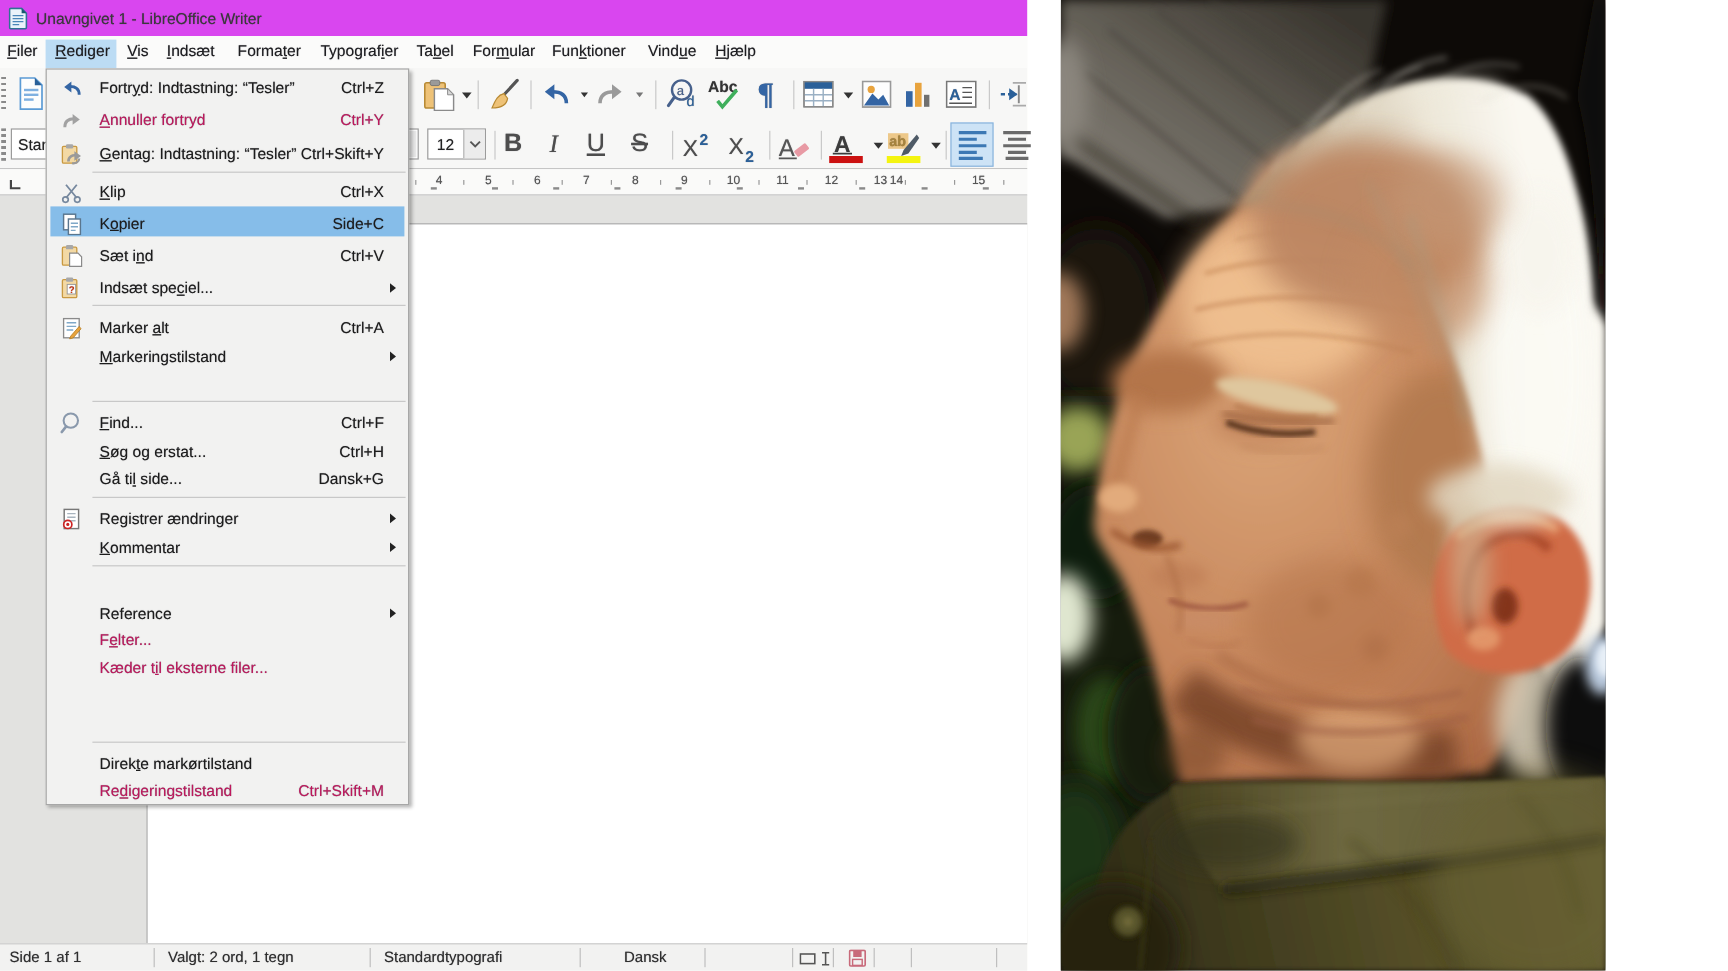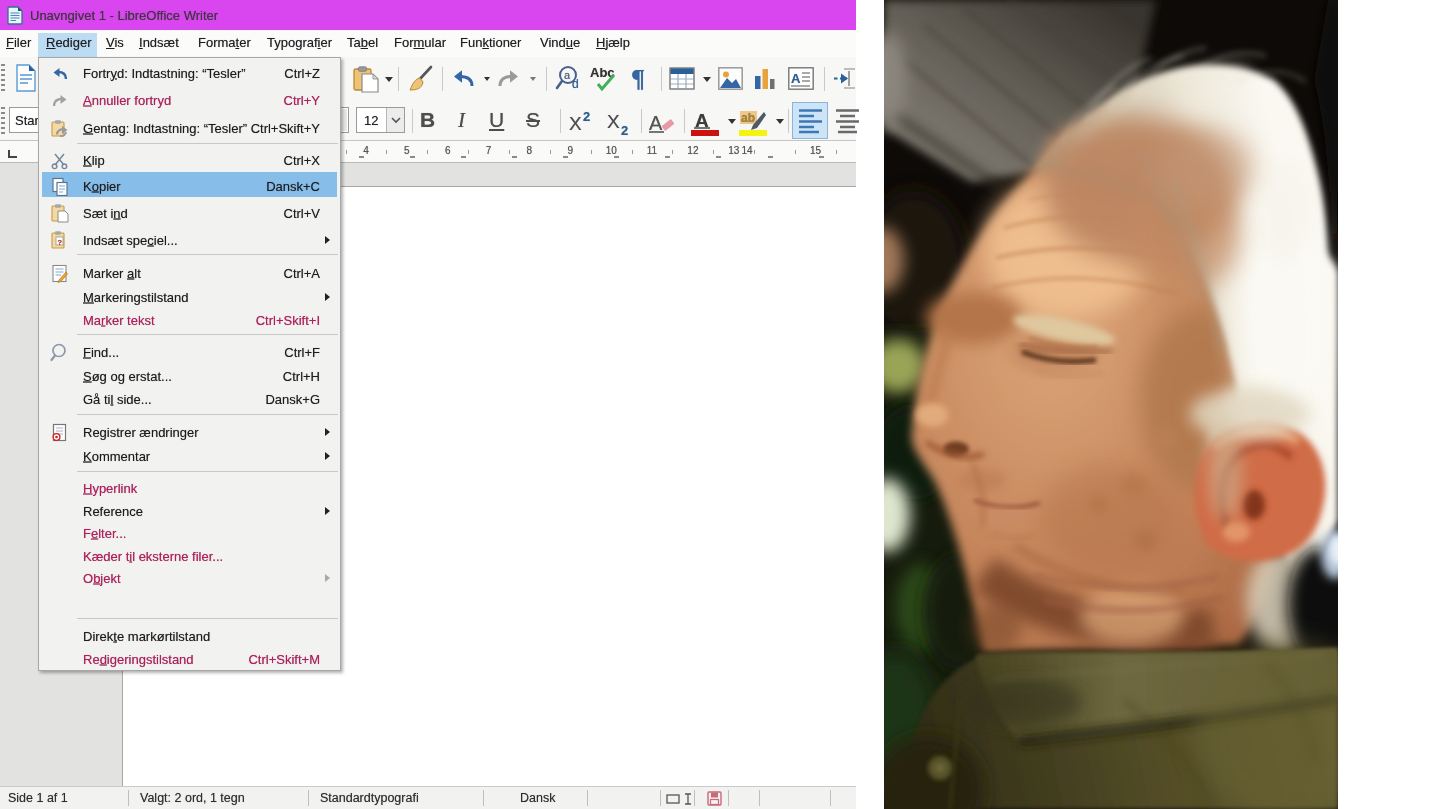--- a/index.html
+++ b/index.html
@@ -320,21 +320,21 @@
           <span class="lbl"><u>K</u>lip</span>
           <span class="sc">Ctrl+X</span>
         </div>
 <div class="mi" style="top:115.5px">
           <svg class="micon" viewBox="0 0 20 20">
             <rect x="3" y="2.5" width="10" height="13" fill="#fff" stroke="#5a768e" stroke-width="1.2"></rect>
             <rect x="7" y="6.5" width="10" height="13" fill="#fff" stroke="#5a768e" stroke-width="1.2"></rect>
             <path d="M9,10 L15,10 M9,13 L15,13 M9,16 L13,16" stroke="#7fa8c8" stroke-width="1.2"></path>
           </svg>
           <span class="lbl">K<u>o</u>pier</span>
-          <span class="sc">Dansk+C</span>
+          <span class="sc">Side+C</span>
         </div>
 <div class="mi" style="top:143px">
           <svg class="micon" viewBox="0 0 20 20">
             <rect x="2" y="3" width="12" height="15" rx="1" fill="#f3d9a4" stroke="#c99941" stroke-width="1.1"></rect>
             <rect x="5" y="1.2" width="6" height="3.6" rx="1" fill="#a8a8a8"></rect>
             <path d="M8,8 L15,8 L18,11 L18,19 L8,19 Z" fill="#fff" stroke="#8a8a8a" stroke-width="1"></path>
           </svg>
           <span class="lbl">Sæt i<u>n</u>d</span>
           <span class="sc">Ctrl+V</span>
         </div>
@@ -354,24 +354,20 @@
             <path d="M5.5,6 L13.5,6 M5.5,9 L13.5,9 M5.5,12 L11,12" stroke="#7fa8c8" stroke-width="1.2"></path>
             <path d="M16,9 L9,17 L8,19.5 L11,18.5 L17.5,11 Z" fill="#e8a33d" stroke="#b87d1e" stroke-width="0.7"></path>
           </svg>
           <span class="lbl">Marker <u>a</u>lt</span>
           <span class="sc">Ctrl+A</span>
         </div>
 <div class="mi" style="top:226.5px">
           <span class="lbl"><u>M</u>arkeringstilstand</span>
           <span class="arr"></span>
         </div>
-<div class="mi dis" style="top:249.5px">
-          <span class="lbl">Ma<u>r</u>ker tekst</span>
-          <span class="sc">Ctrl+Skift+I</span>
-        </div>
 <div class="mi" style="top:306px">
           <span class="lbl"><u>S</u>øg og erstat...</span>
           <span class="sc">Ctrl+H</span>
         </div>
 <div class="mi" style="top:282px">
           <svg class="micon" viewBox="0 0 20 20">
             <circle cx="9" cy="8.5" r="6" fill="none" stroke="#8a99ac" stroke-width="1.7"></circle>
             <path d="M5,13.5 L1.5,18" stroke="#8a99ac" stroke-width="2.2" stroke-linecap="round"></path>
           </svg>
           <span class="lbl"><u>F</u>ind...</span>
@@ -388,36 +384,29 @@
             <circle cx="6.5" cy="15" r="3.4" fill="#fff" stroke="#cc2222" stroke-width="1.4"></circle>
             <circle cx="6.5" cy="15" r="1.3" fill="#cc2222"></circle>
           </svg>
           <span class="lbl">Registrer ændringer</span>
           <span class="arr"></span>
         </div>
 <div class="mi" style="top:386px">
           <span class="lbl"><u>K</u>ommentar</span>
           <span class="arr"></span>
         </div>
-<div class="mi dis" style="top:417.5px">
-          <span class="lbl"><u>H</u>yperlink</span>
-        </div>
 <div class="mi" style="top:440.5px">
           <span class="lbl">Reference</span>
           <span class="arr"></span>
         </div>
 <div class="mi dis" style="top:463px">
           <span class="lbl">F<u>e</u>lter...</span>
         </div>
 <div class="mi dis" style="top:485.5px">
           <span class="lbl">Kæder t<u>i</u>l eksterne filer...</span>
-        </div>
-<div class="mi dis" style="top:508px">
-          <span class="lbl">O<u>b</u>jekt</span>
-          <span class="arr"></span>
         </div>
 <div class="mi" style="top:565.5px">
           <span class="lbl">Direk<u>t</u>e markørtilstand</span>
         </div>
 <div class="mi dis" style="top:588.5px">
           <span class="lbl">Re<u>d</u>igeringstilstand</span>
           <span class="sc">Ctrl+Skift+M</span>
         </div>
       </div>
   </div>

